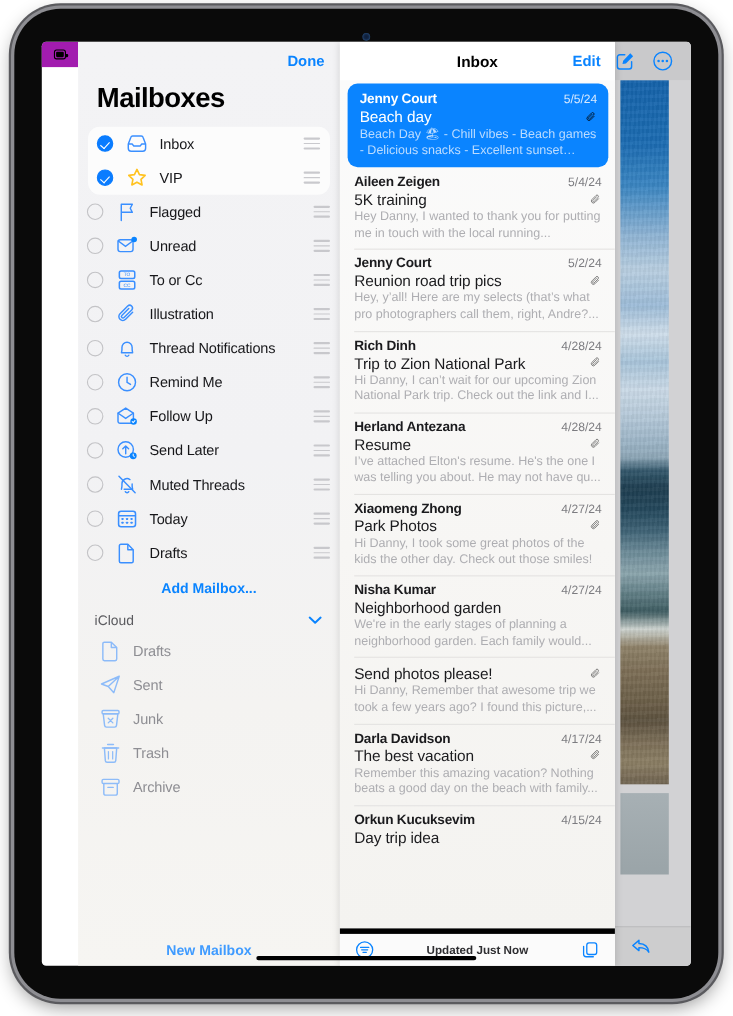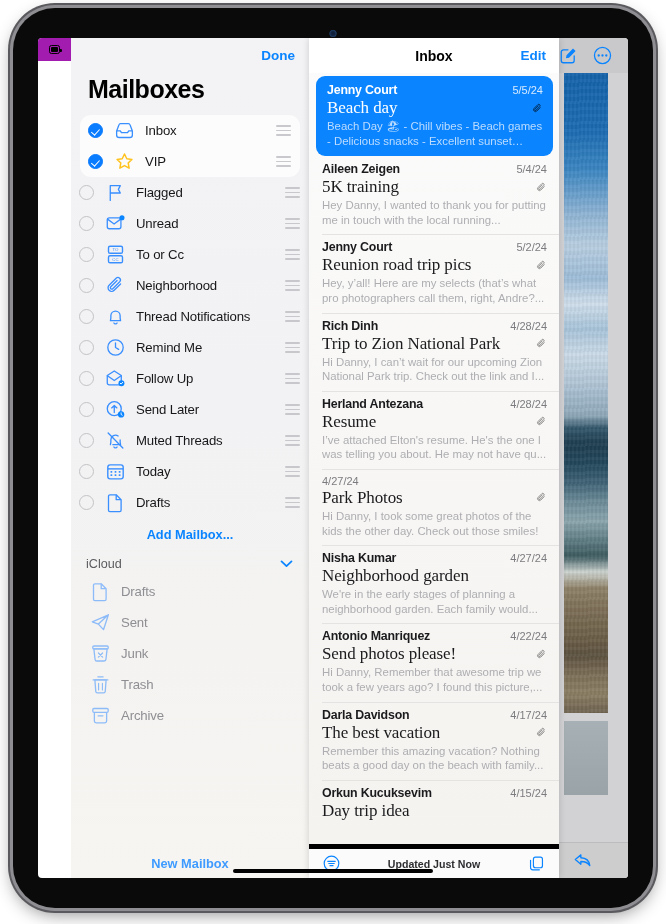--- a/index.html
+++ b/index.html
@@ -80,21 +80,21 @@
   #edit-btn { position:absolute; right:13px; font-size:13.5px; color:#0a84ff; font-weight:600; }
 
   #list-scroll { flex:1; overflow:hidden; background:#fbfbfb;
      background:linear-gradient(180deg,#fbfbfb 0%,#f7f6f4 55%,#f4f3f0 100%); padding-top:3px;}
   .msg { padding:6px 12px 7px 13px; position:relative; }
   .msg + .msg::before { content:""; position:absolute; left:13px; right:0; top:0; height:1px; background:#e4e3e1; }
   .msg-top { display:flex; align-items:baseline; }
   .sender { font-size:12.4px; font-weight:700; color:#1b1b1e; flex:1; letter-spacing:-.2px; }
   .date { font-size:11px; color:#7c7c80; }
   .subj-line { display:flex; align-items:center; margin-top:1px; }
-  .subject { font-size:17px; color:#1b1b1e; flex:1; letter-spacing:-.1px;font-family:Liberation Serif, serif; }
+  .subject { font-size:14px; color:#1b1b1e; flex:1; letter-spacing:-.1px; }
   .clip { width:11px; height:11px; flex:0 0 11px; opacity:.55; }
   .preview { font-size:11.4px; color:#aeaeb2; line-height:1.28; margin-top:1px;
     display:-webkit-box; -webkit-line-clamp:2; -webkit-box-orient:vertical; overflow:hidden; }
 
   .msg.selected { background:#0a84ff; border-radius:9px; margin:0 6px 0 7px; padding:7px 10px 8px 11px; }
   .msg.selected + .msg::before { display:none; }
   .msg.selected .sender, .msg.selected .subject { color:#fff; }
   .msg.selected .date { color:#d6e9ff; }
   .msg.selected .preview { color:#bcdcff; }
   .msg.selected .clip { opacity:.85; }
@@ -250,21 +250,21 @@
                   <i></i>
                 </span>
               </div>
               <div class="row">
                 <span class="chk"></span>
                 <span class="ic">
                   <svg width="21" height="21" viewBox="0 0 24 24">
                     <path d="M17.8 10.2l-7.3 7.3a4.1 4.1 0 0 1-5.8-5.8l8-8a2.9 2.9 0 0 1 4.1 4.1l-7.9 7.9a1.6 1.6 0 0 1-2.3-2.3l7.2-7.2" stroke="#3a8fff" stroke-width="1.5" fill="none" stroke-linecap="round" stroke-linejoin="round"></path>
                   </svg>
                 </span>
-                <span class="lbl">Neighborhood</span>
+                <span class="lbl">Illustration</span>
                 <span class="handle">
                   <i></i>
                   <i></i>
                   <i></i>
                 </span>
               </div>
               <div class="row">
                 <span class="chk"></span>
                 <span class="ic">
                   <svg width="21" height="21" viewBox="0 0 24 24">
@@ -509,20 +509,21 @@
               <div class="subj-line">
                 <span class="subject">Resume</span>
                 <svg class="clip" viewBox="0 0 24 24">
                   <path d="M17.8 10.2l-7.3 7.3a4.1 4.1 0 0 1-5.8-5.8l8-8a2.9 2.9 0 0 1 4.1 4.1l-7.9 7.9a1.6 1.6 0 0 1-2.3-2.3l7.2-7.2" stroke="currentColor" stroke-width="1.7" fill="none" stroke-linecap="round" stroke-linejoin="round"></path>
                 </svg>
               </div>
               <div class="preview">I’ve attached Elton's resume. He's the one I was telling you about. He may not have qu...</div>
             </div>
             <div class="msg">
               <div class="msg-top">
+                <span class="sender">Xiaomeng Zhong</span>
                 <span class="date">4/27/24</span>
               </div>
               <div class="subj-line">
                 <span class="subject">Park Photos</span>
                 <svg class="clip" viewBox="0 0 24 24">
                   <path d="M17.8 10.2l-7.3 7.3a4.1 4.1 0 0 1-5.8-5.8l8-8a2.9 2.9 0 0 1 4.1 4.1l-7.9 7.9a1.6 1.6 0 0 1-2.3-2.3l7.2-7.2" stroke="currentColor" stroke-width="1.7" fill="none" stroke-linecap="round" stroke-linejoin="round"></path>
                 </svg>
               </div>
               <div class="preview">Hi Danny, I took some great photos of the kids the other day. Check out those smiles!</div>
             </div>
@@ -530,24 +531,20 @@
               <div class="msg-top">
                 <span class="sender">Nisha Kumar</span>
                 <span class="date">4/27/24</span>
               </div>
               <div class="subj-line">
                 <span class="subject">Neighborhood garden</span>
               </div>
               <div class="preview">We're in the early stages of planning a neighborhood garden. Each family would...</div>
             </div>
             <div class="msg">
-              <div class="msg-top">
-                <span class="sender">Antonio Manriquez</span>
-                <span class="date">4/22/24</span>
-              </div>
               <div class="subj-line">
                 <span class="subject">Send photos please!</span>
                 <svg class="clip" viewBox="0 0 24 24">
                   <path d="M17.8 10.2l-7.3 7.3a4.1 4.1 0 0 1-5.8-5.8l8-8a2.9 2.9 0 0 1 4.1 4.1l-7.9 7.9a1.6 1.6 0 0 1-2.3-2.3l7.2-7.2" stroke="currentColor" stroke-width="1.7" fill="none" stroke-linecap="round" stroke-linejoin="round"></path>
                 </svg>
               </div>
               <div class="preview">Hi Danny, Remember that awesome trip we took a few years ago? I found this picture,...</div>
             </div>
             <div class="msg">
               <div class="msg-top">

